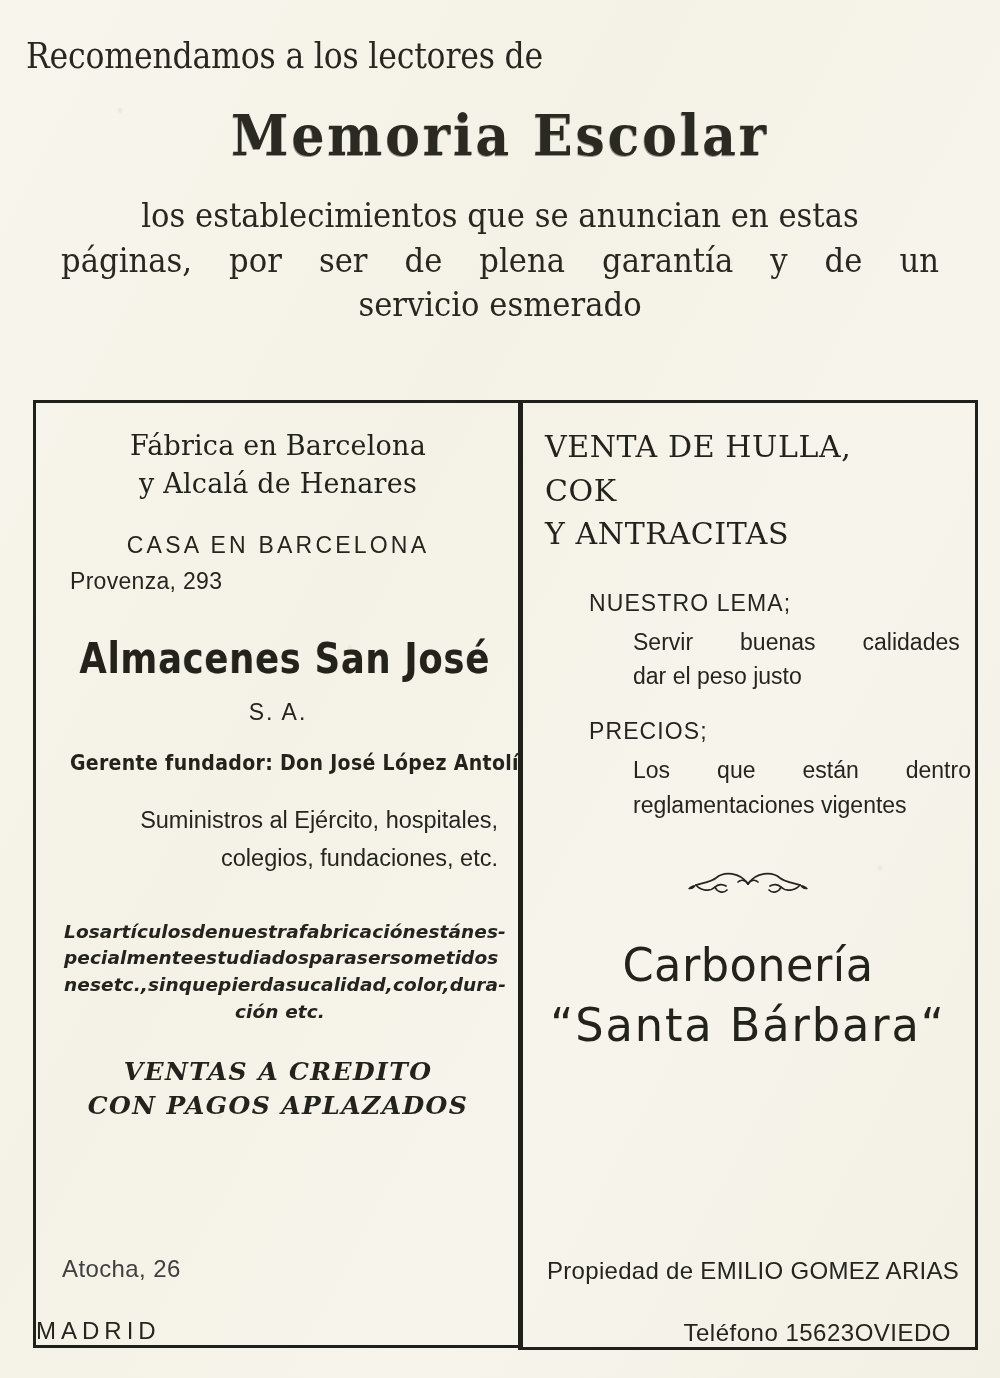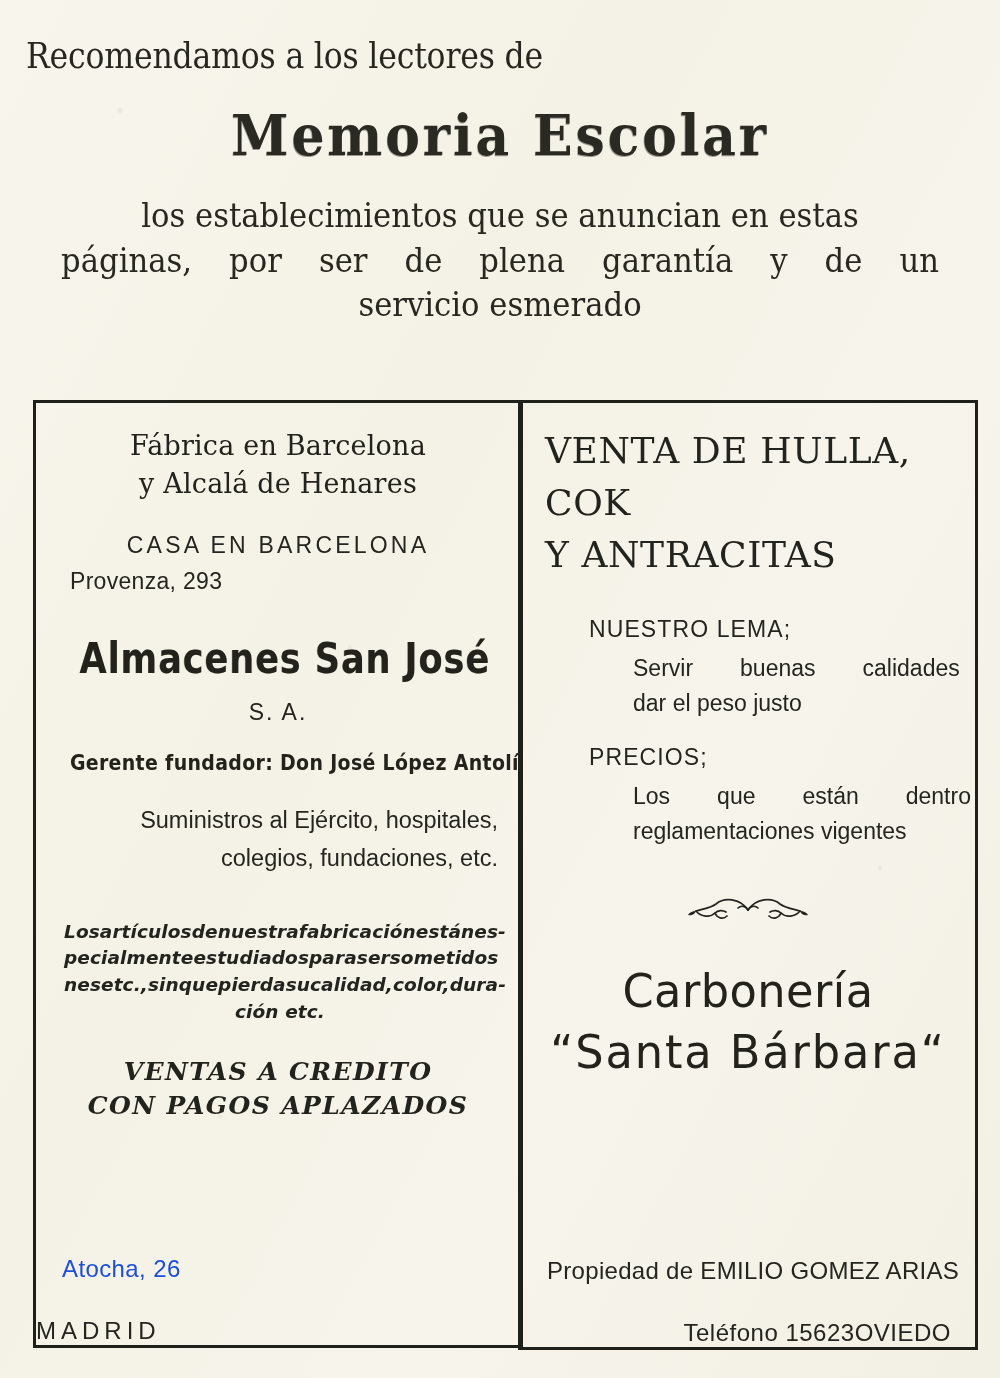--- a/index.html
+++ b/index.html
@@ -204,37 +204,37 @@
 
   #left-contact {
     position: absolute;
     left: 26px;
     right: 24px;
     bottom: 86px;
     display: flex;
     justify-content: space-between;
     font-size: 24px;
     letter-spacing: 0.4px;
-    color: #1d4ed8;
+    color: #404040;
   }
   #left-city {
     position: absolute;
     left: 0; right: 0;
     bottom: 24px;
     text-align: left;
     font-size: 24px;
     letter-spacing: 5px;
     color: #25251f;
   }
 
   
   #coal-heading {
     margin: 22px 0 0 24px;
     font-family: "DejaVu Serif", "Liberation Serif", serif;
-    font-size: 36px;
+    font-size: 30px;
     line-height: 1.45;
     letter-spacing: 0.6px;
     color: #23231d;
   }
   #coal-heading .ln { display: block; white-space: nowrap; }
 
   #motto-block {
     margin: 34px 0 0 68px;
   }
   .motto-label {

